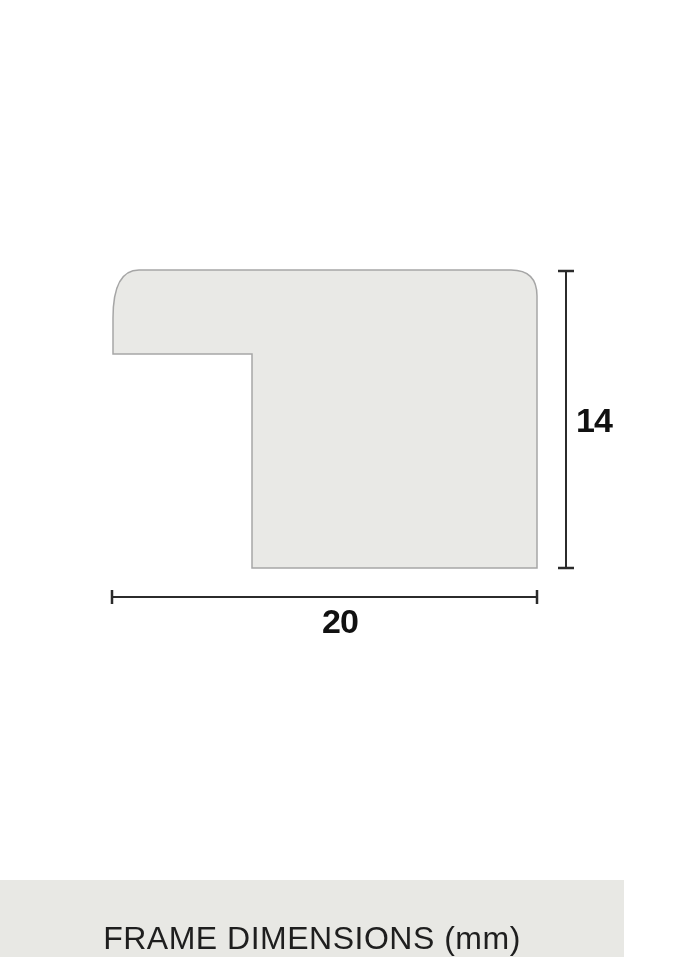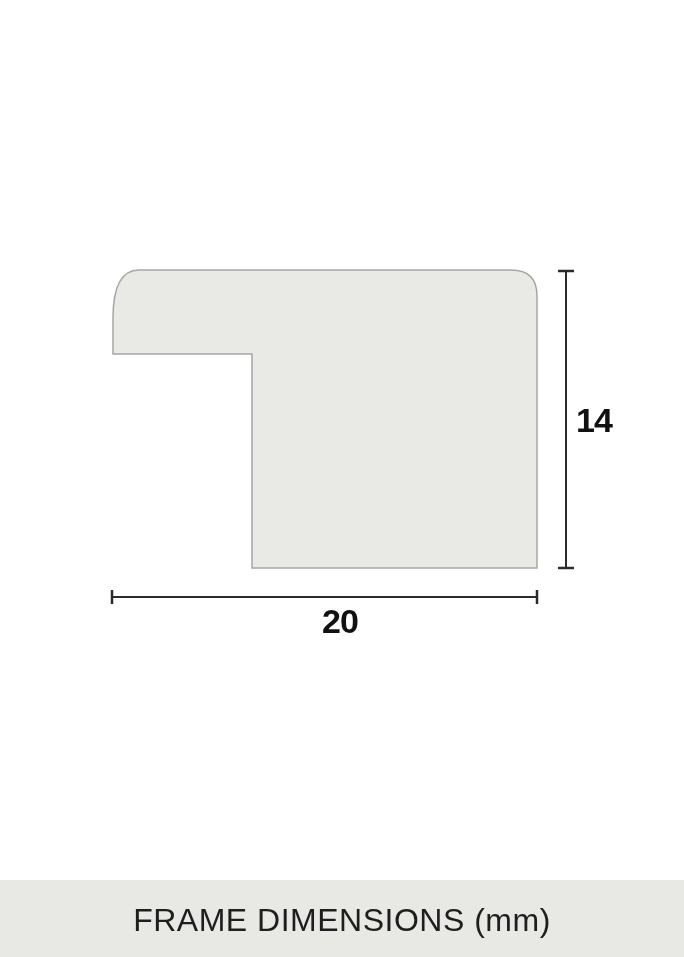--- a/index.html
+++ b/index.html
@@ -46,26 +46,26 @@
   }
   .dim-label.width{
     left:340px;
     top:604px;
     transform:translateX(-50%);
   }
   .footer-bar{
     position:absolute;
     left:0;
     top:880px;
-    width:684px;
+    width:624px;
     height:77px;
     background:var(--footer-bg);
     display:flex;
     justify-content:center;
-    align-items:flex-start;
+    align-items:flex-end;
     padding-top:22px;
   }
   .footer-caption{
     color:var(--footer-text);
     font-size:32px;
     font-weight:400;
     letter-spacing:0.5px;
     white-space:nowrap;
   }
 </style>

